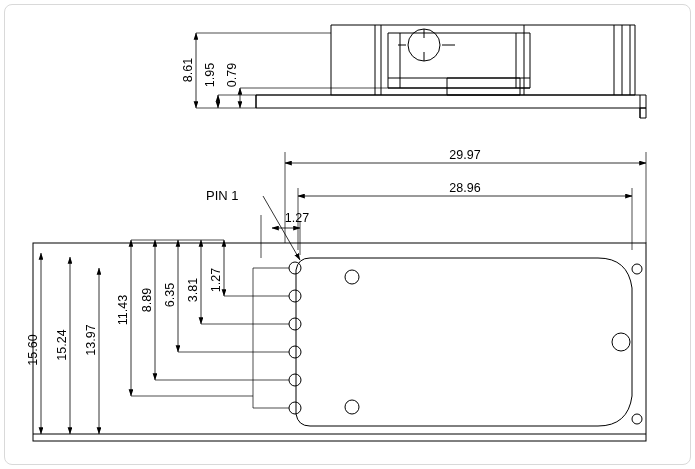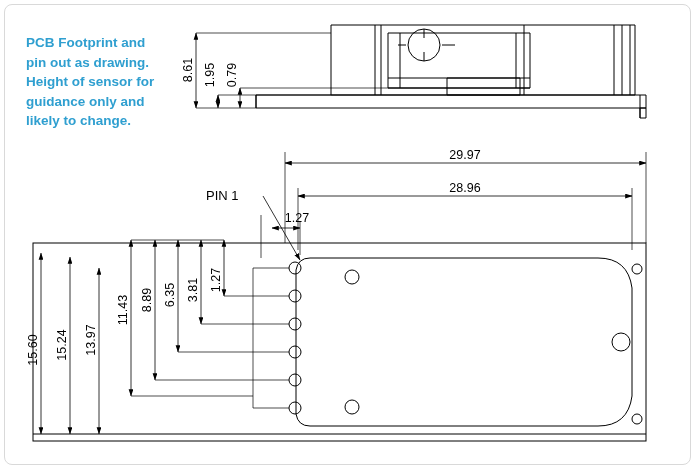--- a/index.html
+++ b/index.html
@@ -27,21 +27,20 @@
   .thin{stroke-width:0.8;}
   .ext{stroke-width:0.7;}
   .part{stroke:#000;fill:none;stroke-width:1;}
 </style>
 </head>
 <body>
 
 <div id="stage">
   <div id="frame"></div>
 
-  <div class="note">PCB Footprint and pin out as drawing. Height of sensor for guidance only and likely to change.</div>
 
   <svg id="drawing" viewBox="0 0 695 469">
     <defs>
       <marker id="ar" markerWidth="9" markerHeight="9" refX="8.5" refY="3" orient="auto" markerUnits="strokeWidth">
         <path d="M0,0 L9,3 L0,6 z" fill="#000"></path>
       </marker>
       <marker id="arS" markerWidth="9" markerHeight="9" refX="0.5" refY="3" orient="auto" markerUnits="strokeWidth">
         <path d="M9,0 L0,3 L9,6 z" fill="#000"></path>
       </marker>
     </defs>

